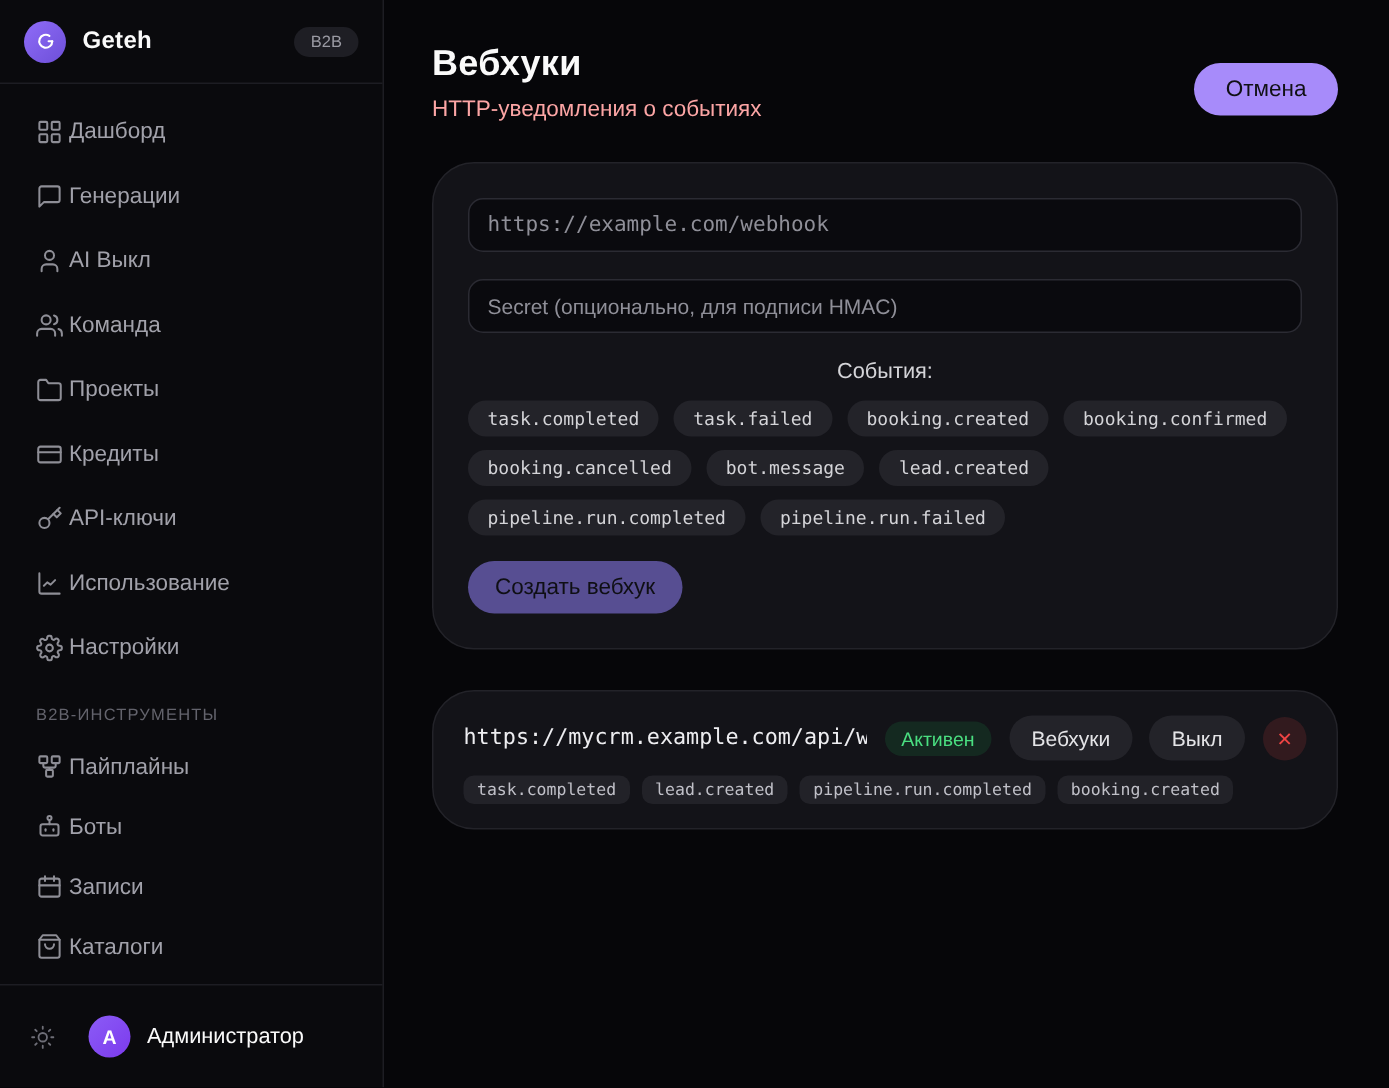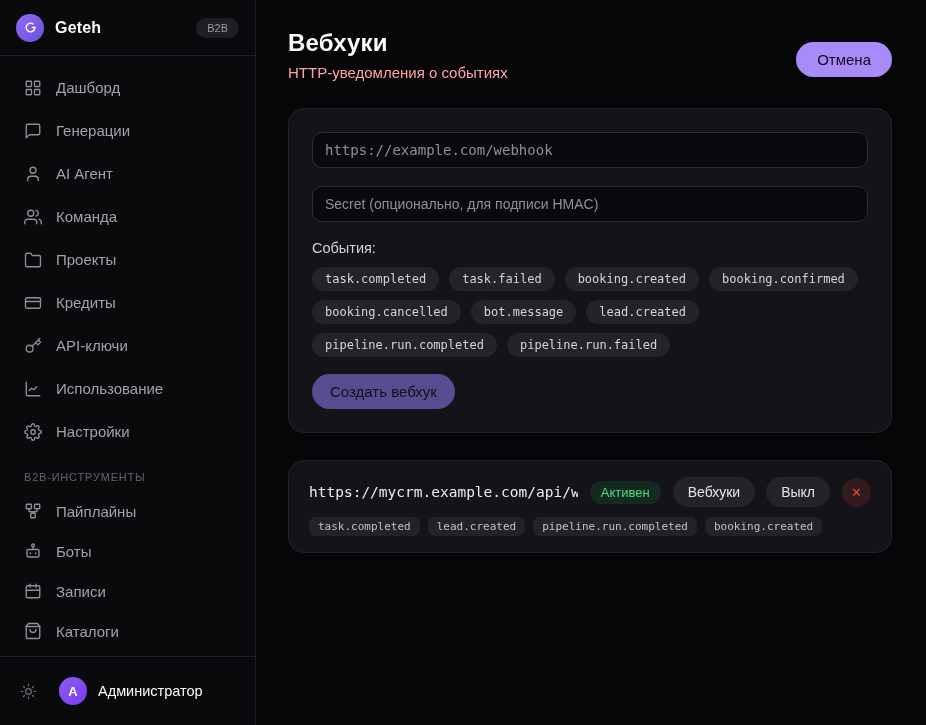--- a/index.html
+++ b/index.html
@@ -22,21 +22,21 @@
     width:28px; height:28px; border-radius:50%;
     background:linear-gradient(135deg,#8f6cf8,#6d4fd8);
     display:flex; align-items:center; justify-content:center; color:#fff; flex:none;
   }
   .logo svg { width:13px; height:13px; fill:none; stroke:currentColor; stroke-width:2.6; stroke-linecap:round; stroke-linejoin:round; }
   .logo-name { font-size:16px; font-weight:700; color:#fafafa; letter-spacing:.2px; }
   .plan-badge { margin-left:auto; background:#1e1e24; color:#9a9aa3; font-size:11px; padding:4px 11px; border-radius:999px; }
 
   .nav { padding-top:10px; }
   .nav.b2b { padding-top:0; }
-  .nav-item { display:flex; align-items:center; gap:14px; padding:0 24px; height:43px; color:#a1a1aa; font-size:15px; cursor:pointer; }
+  .nav-item { display:flex; align-items:center; gap:4px; padding:0 24px; height:43px; color:#a1a1aa; font-size:15px; cursor:pointer; }
   .nav.b2b .nav-item { height:40px; }
   .nav-icon { width:18px; height:18px; color:#8e8e96; display:flex; flex:none; }
   .nav-icon svg { width:18px; height:18px; fill:none; stroke:currentColor; stroke-width:1.8; stroke-linecap:round; stroke-linejoin:round; }
   .section-label { padding:18px 24px 8px; font-size:11px; letter-spacing:.8px; color:#63636c; }
 
   .side-spacer { flex:1; }
   .side-footer { border-top:1px solid #1d1d23; height:69px; display:flex; align-items:center; padding:0 20px; }
   .theme-toggle { width:17px; height:17px; color:#6e6e77; display:flex; cursor:pointer; }
   .theme-toggle svg { width:17px; height:17px; fill:none; stroke:currentColor; stroke-width:1.7; stroke-linecap:round; stroke-linejoin:round; }
   .avatar {
@@ -51,31 +51,31 @@
   main { flex:1; min-width:0; padding:29px 34px 0 32px; }
   .page-header { display:flex; align-items:center; justify-content:space-between; }
   .page-title { margin:0; font-size:24px; font-weight:700; color:#fafafa; letter-spacing:.2px; }
   .page-subtitle { margin:7px 0 0; font-size:15px; color:#fca5a5; }
   .btn-cancel {
     background:#a78bfa; color:#101014; border:none; border-radius:999px;
     padding:9px 21px; font-size:15px; font-weight:500; margin-top:9px; cursor:pointer;
     font-family:inherit;
   }
 
-  .card { background:#131318; border:1px solid #232329; border-radius:16px; }
+  .card { background:#131318; border:1px solid #232329; border-radius:28px; }
   .form-card { margin-top:27px; padding:23px; }
   .input {
     display:block; width:100%; background:#0a0a0e; border:1px solid #2b2b33; border-radius:10px;
     padding:8px 12px; height:36px; font-size:14px; color:#e4e4e7; outline:none;
     font-family:inherit;
   }
   .input.mono { font-family:"DejaVu Sans Mono","Liberation Mono",monospace; }
   .input::placeholder { color:#8f8f98; }
   .input + .input { margin-top:18px; }
-  .events-label { margin:18px 0 11px; font-size:14.5px; color:#d4d4d8; }
+  .events-label { margin:18px 0 11px; font-size:14.5px; color:#d4d4d8;text-align:center; }
   .pills { display:flex; flex-wrap:wrap; gap:9px 10px; }
   .pill {
     background:#232329; border:none; border-radius:999px; padding:5px 13px;
     font-family:"DejaVu Sans Mono","Liberation Mono",monospace; font-size:12px; color:#d4d4d8; cursor:pointer;
   }
   .btn-submit {
     margin-top:17px; background:#574e92; color:#0f0f14; border:none; border-radius:999px;
     padding:9px 18px; font-size:15px; font-weight:500; cursor:pointer; font-family:inherit;
   }
 
@@ -137,21 +137,21 @@
           </span>
     <span class="nav-label">Генерации</span>
   </div>
         <div class="nav-item">
     <span class="nav-icon">
             <svg viewBox="0 0 24 24">
               <path d="M19 21v-2a4 4 0 0 0-4-4H9a4 4 0 0 0-4 4v2"></path>
               <circle cx="12" cy="7" r="4"></circle>
             </svg>
           </span>
-    <span class="nav-label">AI Агент</span>
+    <span class="nav-label">AI Выкл</span>
   </div>
         <div class="nav-item">
     <span class="nav-icon">
             <svg viewBox="0 0 24 24">
               <path d="M17 21v-2a4 4 0 0 0-4-4H5a4 4 0 0 0-4 4v2"></path>
               <circle cx="9" cy="7" r="4"></circle>
               <path d="M23 21v-2a4 4 0 0 0-3-3.87"></path>
               <path d="M16 3.13a4 4 0 0 1 0 7.75"></path>
             </svg>
           </span>

